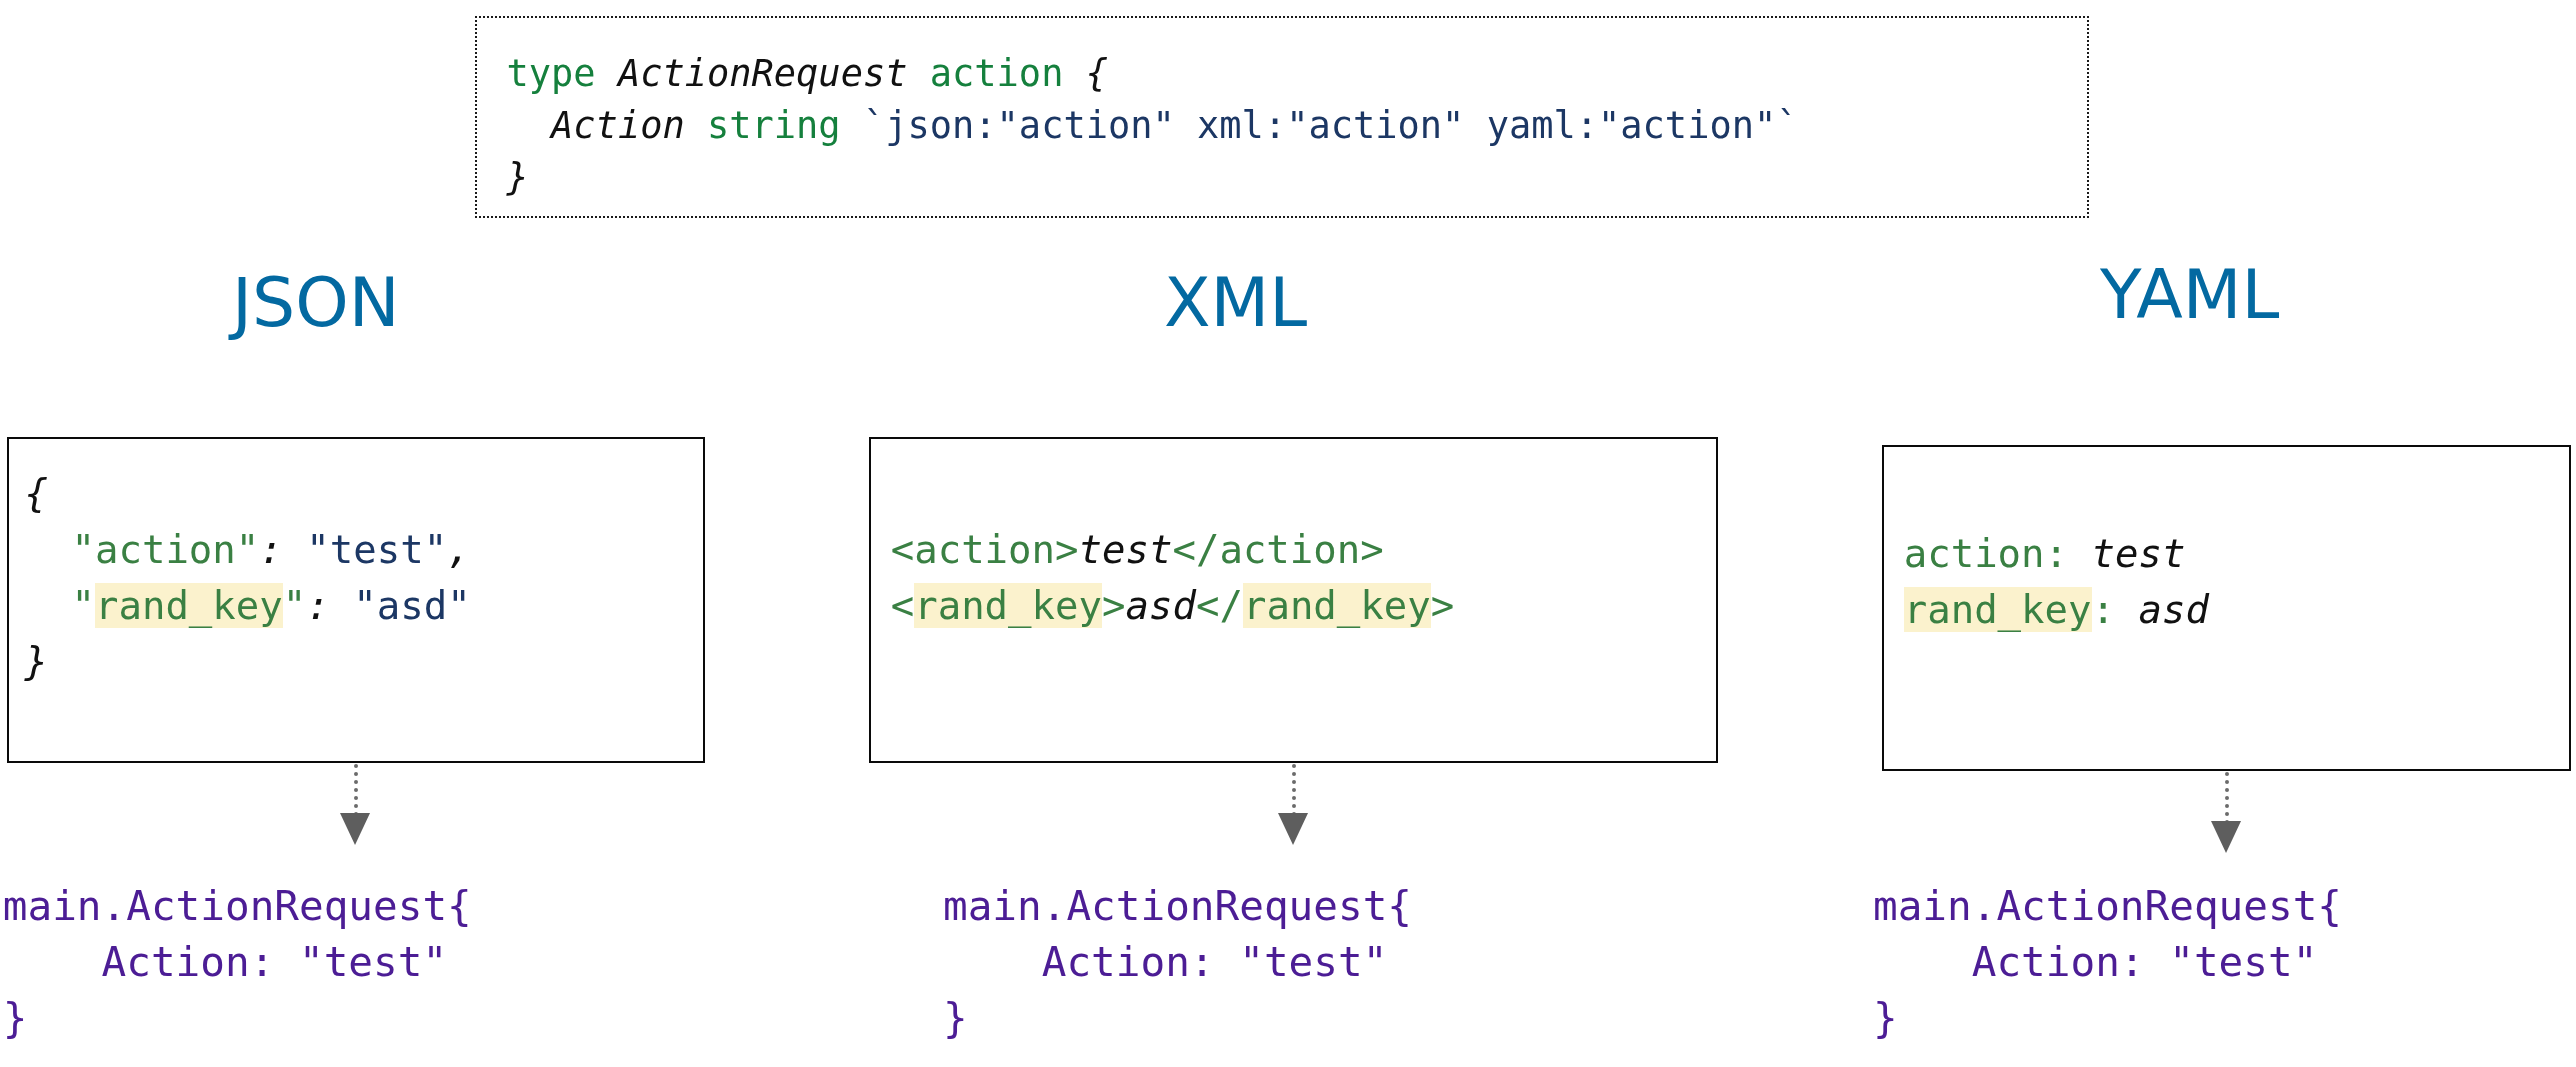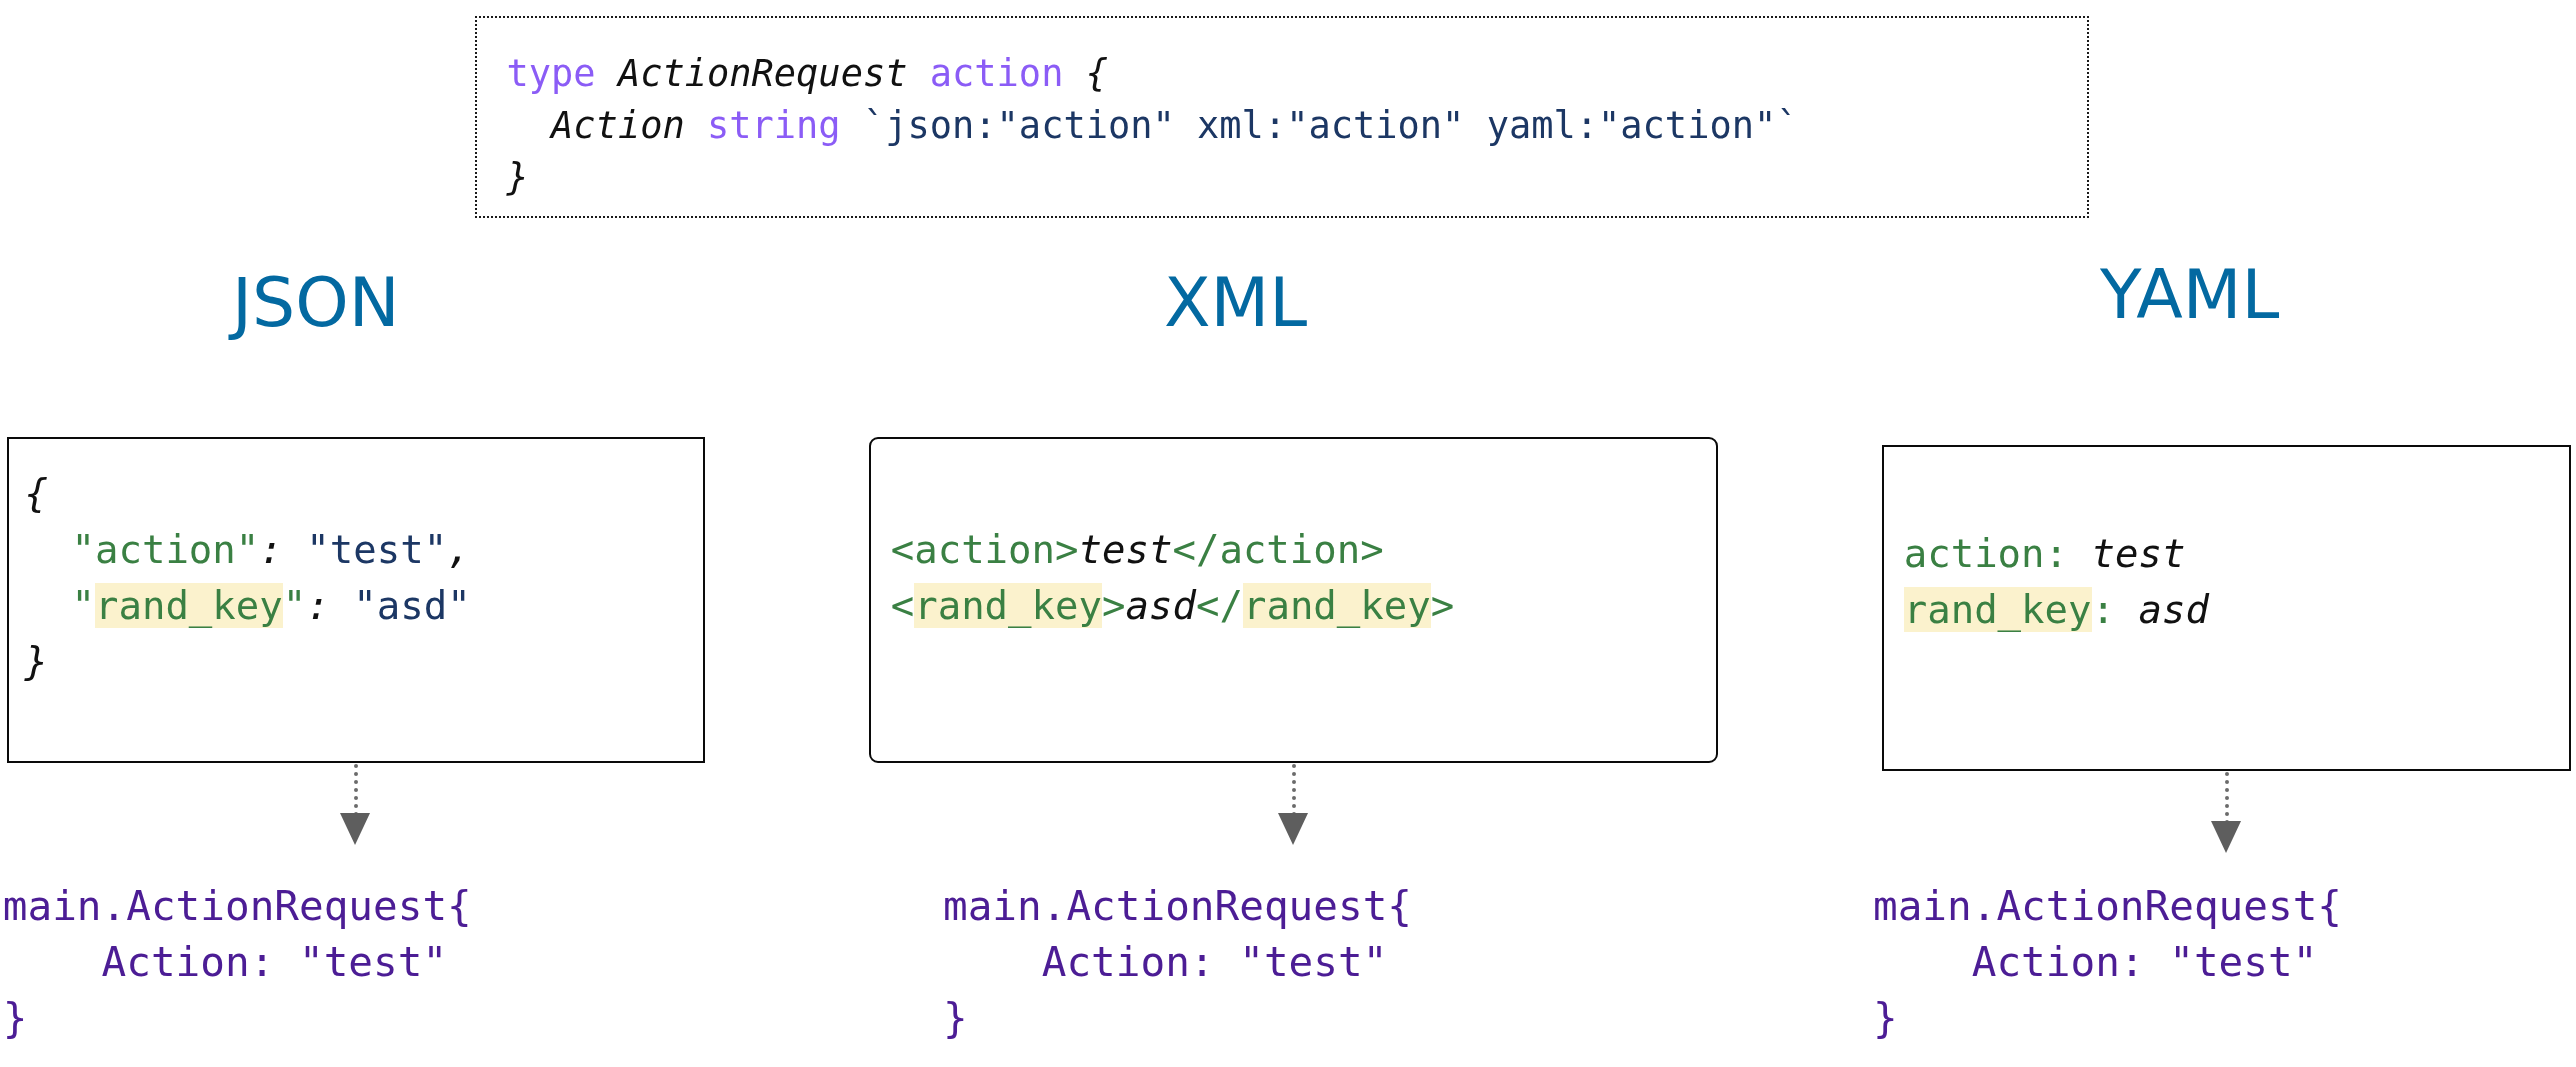--- a/index.html
+++ b/index.html
@@ -54,21 +54,21 @@
   #title-yaml { left: 2100px; top: 256px; }
 
   
   .fmt-box {
     position: absolute;
     border: 2.8px solid #0a0a0a;
     box-sizing: border-box;
     background: #ffffff;
   }
   #box-json { left: 7px;   top: 437px; width: 698px;  height: 326px; }
-  #box-xml  { left: 869px; top: 437px; width: 849px; height: 326px; border-radius: 9px; }
+  #box-xml  { left: 869px; top: 437px; width: 849px; height: 326px; }
   #box-yaml { left: 1882px; top: 445px; width: 689px;  height: 326px; }
 
   .fmt-code {
     position: absolute;
     font-family: "DejaVu Sans Mono", monospace;
     font-size: 39px;
     line-height: 56px;
     white-space: pre;
     color: #111111;
   }
@@ -115,21 +115,21 @@
     font-family: "DejaVu Sans Mono", monospace;
     font-size: 41px;
     line-height: 56px;
     white-space: pre;
     color: #4c1d95;
   }
   #out-json { left: 2.8px;    top: 878px; }
   #out-xml  { left: 943px; top: 878px; }
   #out-yaml { left: 1873px; top: 878px; }
 </style>
-<style>.kw-red{color:#8b5cf6;}.v-blue{color:#1c3764;}.k-green{color:#3a8043;}.v-black{color:#111111;}.hl{background:#fbf2cd;}</style></head>
+<style>.kw-red{color:#15803d;}.v-blue{color:#1c3764;}.k-green{color:#3a8043;}.v-black{color:#111111;}.hl{background:#fbf2cd;}</style></head>
 <body>
 
 <div class="struct-box">
   <div class="struct-code" id="struct-code"><span class="kw-red">type</span><span class="v-black"> ActionRequest </span><span class="kw-red">action</span><span class="v-black"> {</span>
 <span class="v-black">  Action </span><span class="kw-red">string</span><span class="v-black"> </span><span class="v-blue">`json:"action" xml:"action" yaml:"action"`</span>
 <span class="v-black">}</span></div>
 </div>
 
 <div class="col-title" id="title-json">JSON</div>
 <div class="col-title" id="title-xml">XML</div>

